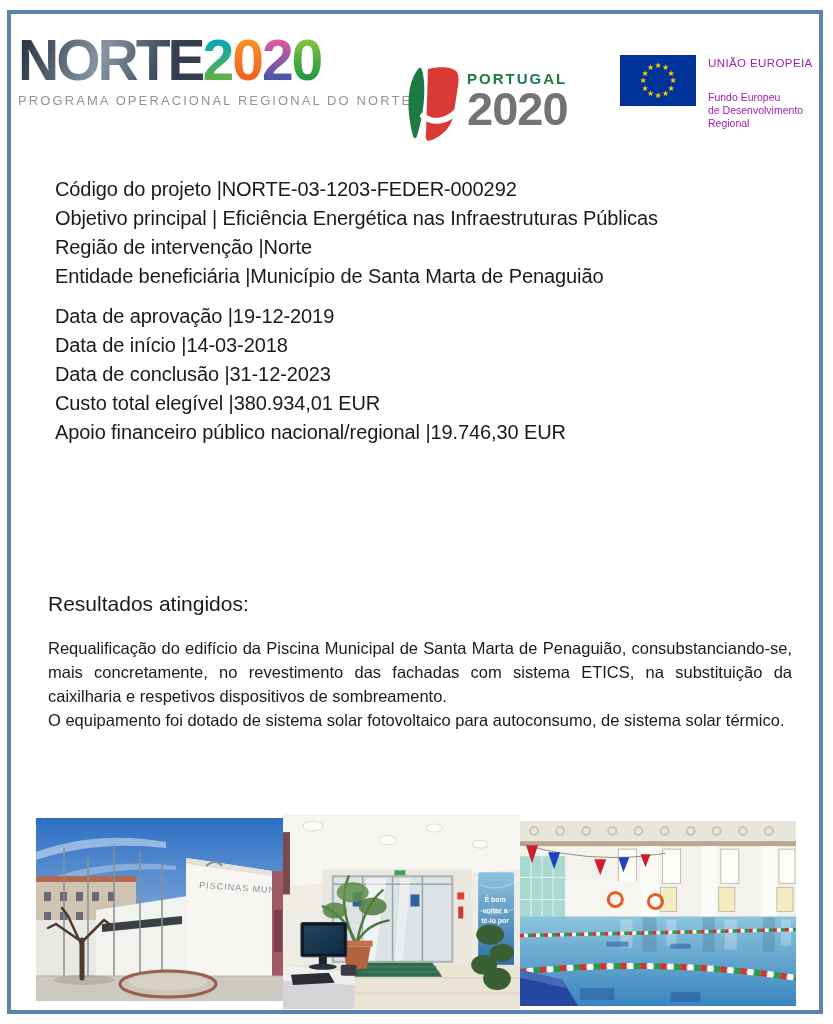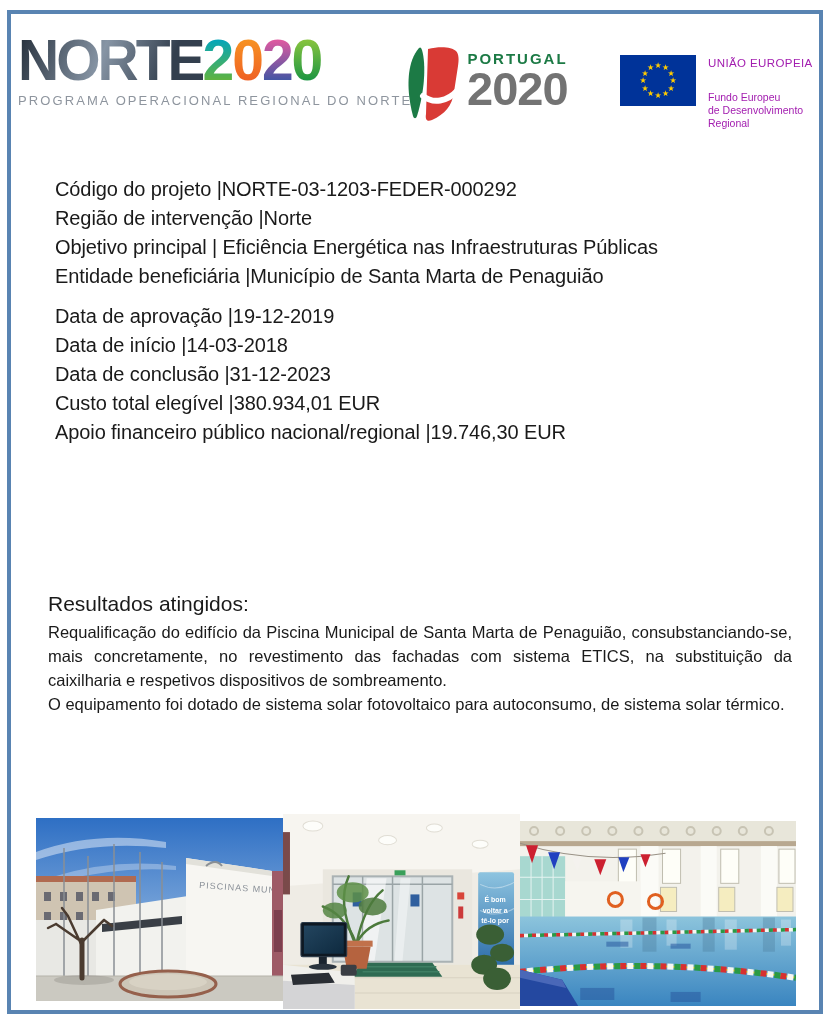--- a/index.html
+++ b/index.html
@@ -16,39 +16,39 @@
                 background:linear-gradient(110deg,#222c38 0%,#8795a5 45%,#333f4e 80%);
                 -webkit-background-clip:text; background-clip:text; color:transparent; }
   .norte-digit { font-size:57px; font-weight:700; letter-spacing:-2px; line-height:1;
                  display:inline-block; -webkit-background-clip:text; background-clip:text; color:transparent; }
   .nd0 { background-image:linear-gradient(180deg,#00a5c0 10%,#6cb52e 95%); }
   .nd1 { background-image:linear-gradient(180deg,#f79422 10%,#ee5a24 95%); }
   .nd2 { background-image:linear-gradient(180deg,#e85aa0 10%,#2d55a5 95%); }
   .nd3 { background-image:linear-gradient(180deg,#8dc63f 10%,#0e8f43 95%); }
   .norte-sub { margin-top:4px; font-size:13px; letter-spacing:2.1px; color:#8e959e; white-space:nowrap; }
 
-  .logo-pt { position:absolute; left:403px; top:44px; display:flex; align-items:flex-start; gap:6px;text-align:right; }
+  .logo-pt { position:absolute; left:403px; top:64px; display:flex; align-items:flex-start; gap:6px; }
   .pt-text { display:flex; flex-direction:column; padding-top:6px; }
   .pt-name { font-size:15px; font-weight:700; letter-spacing:2px; color:#1c7a45; }
   .pt-year { font-size:47px; font-weight:700; letter-spacing:-1px; line-height:0.92; color:#737373; }
 
   .logo-eu { position:absolute; left:620px; top:55px; display:flex; align-items:flex-start; gap:12px; }
   .eu-text { padding-top:2px; color:#a21caf; }
   .eu-union { font-size:11.5px; letter-spacing:.4px; }
   .eu-fund { margin-top:22px; font-size:10.5px; line-height:13px; }
 
   
   .info { position:absolute; left:55px; top:175px; width:723px; font-size:20px; line-height:29px;
           letter-spacing:-0.1px; }
   .info .group2 { margin-top:11px; }
   .info-line { white-space:normal; }
 
   
   .results { position:absolute; left:48px; top:590px; width:744px; }
-  .results-heading { font-size:21px; line-height:28px; margin-bottom:2px; }
+  .results-heading { font-size:21px; line-height:28px; margin-bottom:18px; }
   .results p { font-size:16.5px; line-height:24px; text-align:justify; }
 
   
   .photos { position:absolute; left:0; top:0; width:833px; height:1024px; pointer-events:none; }
   .photo { position:absolute; display:block; }
   .photo svg { display:block; width:100%; height:100%; }
   #photo1 { left:36px;  top:818px; width:247px; height:183px; }
   #photo2 { left:283px; top:814px; width:237px; height:195px; }
   #photo3 { left:520px; top:821px; width:276px; height:185px; }
 </style>
@@ -104,22 +104,22 @@
       <div class="eu-fund">
         <div>Fundo Europeu</div>
         <div>de Desenvolvimento Regional</div>
       </div>
     </span>
   </div>
 
   <div class="info">
     <div class="group1">
       <div class="info-line">Código do projeto |NORTE-03-1203-FEDER-000292</div>
+      <div class="info-line">Objetivo principal | Eficiência Energética nas Infraestruturas Públicas</div>
       <div class="info-line">Região de intervenção |Norte</div>
-      <div class="info-line">Objetivo principal | Eficiência Energética nas Infraestruturas Públicas</div>
       <div class="info-line">Entidade beneficiária |Município de Santa Marta de Penaguião</div>
     </div>
     <div class="group2">
       <div class="info-line">Data de aprovação |19-12-2019</div>
       <div class="info-line">Data de início |14-03-2018</div>
       <div class="info-line">Data de conclusão |31-12-2023</div>
       <div class="info-line">Custo total elegível |380.934,01 EUR</div>
       <div class="info-line">Apoio financeiro público nacional/regional |19.746,30 EUR</div>
     </div>
   </div>

